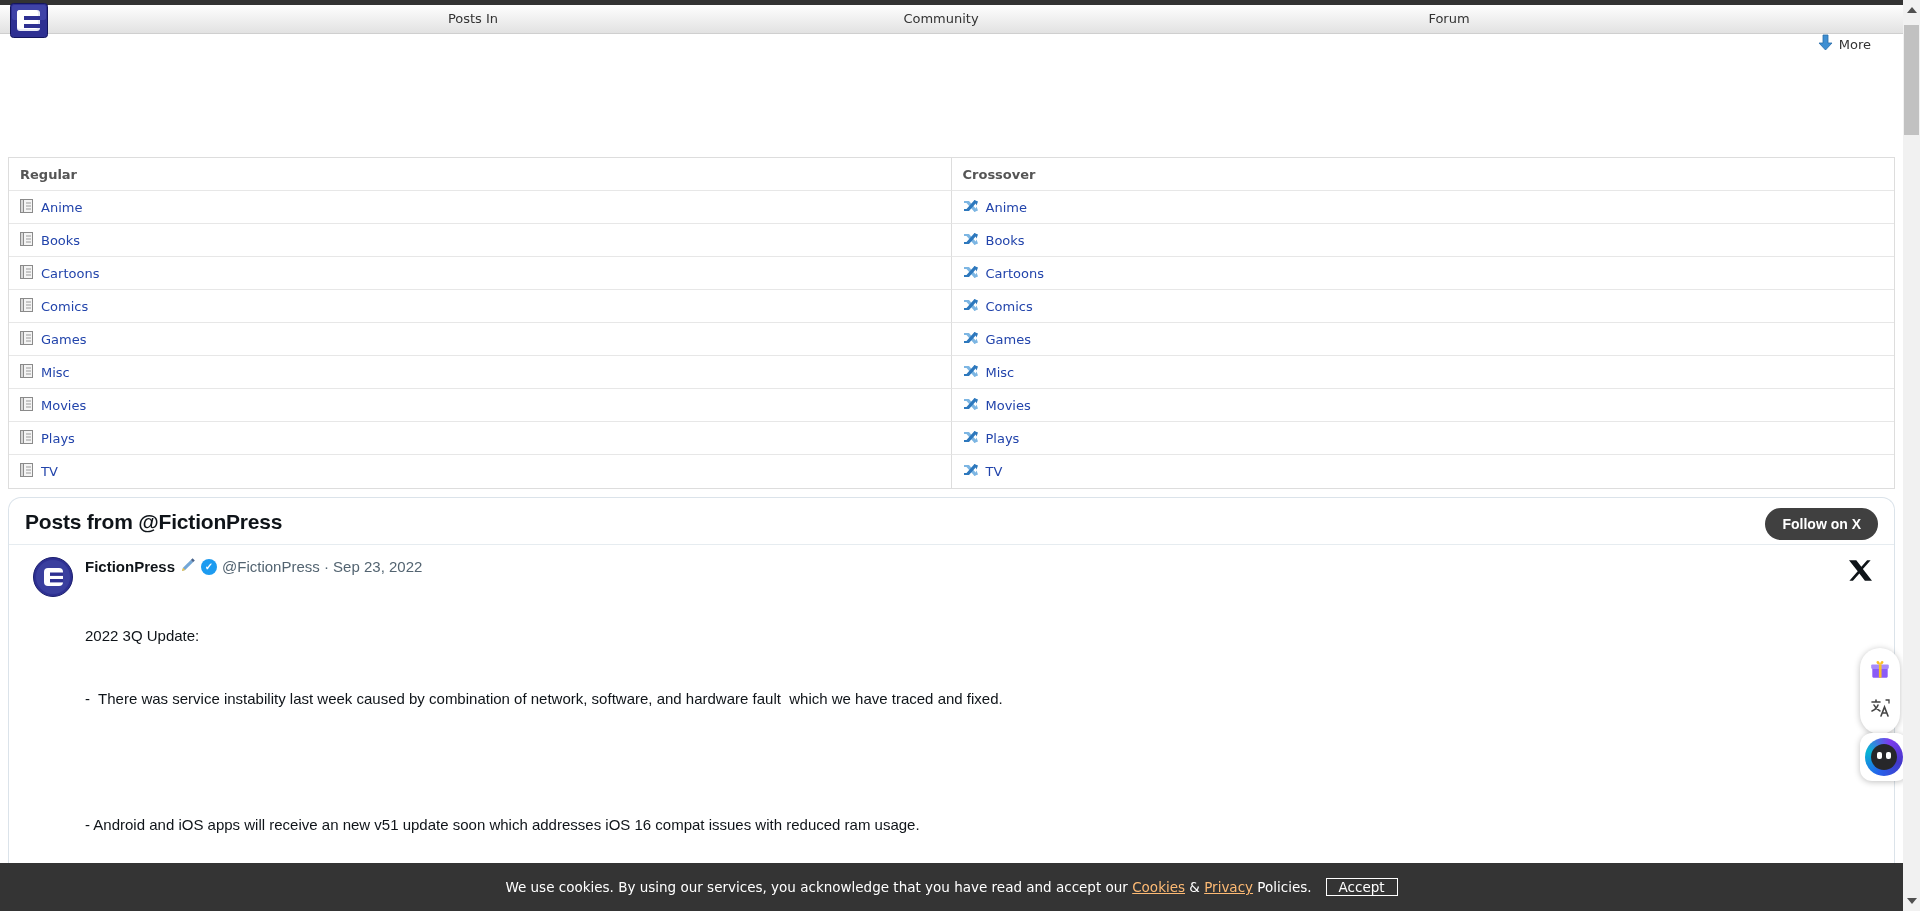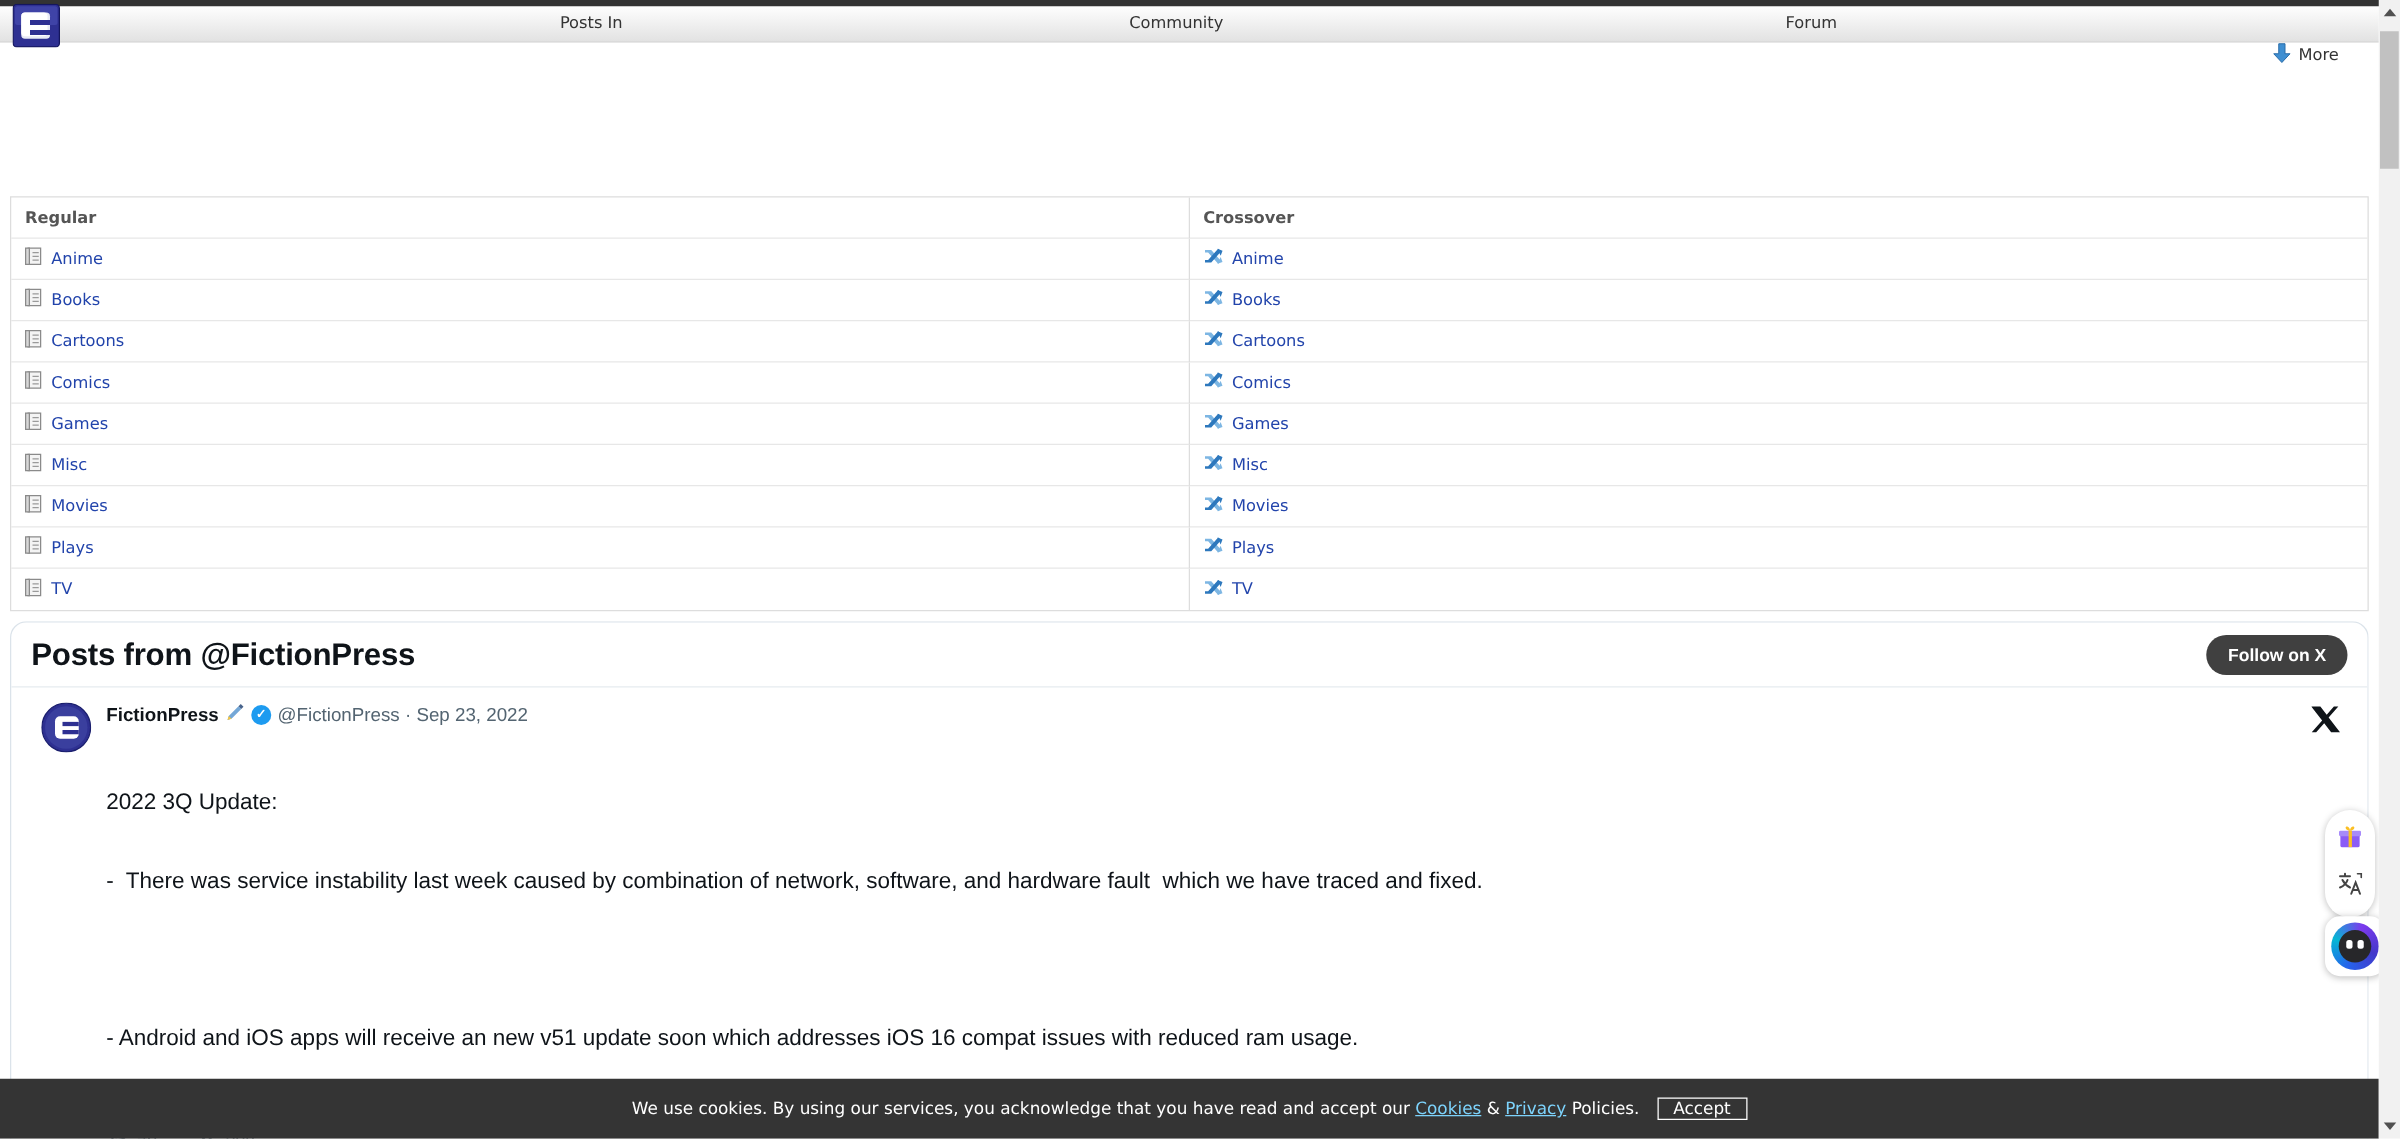--- a/index.html
+++ b/index.html
@@ -44,51 +44,51 @@
   .cat-head { color:#555; font-weight:bold; }
   .cat-link { color:#2244ab; text-decoration:none; cursor:pointer; }
 
   
   .posts {
     position:absolute; left:8px; right:25px; top:497px; height:414px;
     border:1px solid #dbe3ea; border-bottom:none; border-radius:13px 13px 0 0;
     overflow:hidden; background:#fff; color:#0f1419;
   }
   .posts-header { position:relative; padding:12px 16px 10px 16px; border-bottom:1px solid #e6ecf0; }
-  .posts-title { font-size:25px; font-weight:bold; letter-spacing:-0.2px; }
+  .posts-title { font-size:21px; font-weight:bold; letter-spacing:-0.2px; }
   .follow-btn {
     position:absolute; right:16px; top:10px;
     background:#404040; color:#fff; border:none; border-radius:9999px;
     padding:8px 17px; font-size:14px; font-weight:bold; cursor:pointer;
     font-family:"Liberation Sans", sans-serif;
   }
   .tweet { position:relative; display:flex; padding:12px 16px 12px 24px; }
   .avatar { width:40px; height:40px; flex:0 0 40px; cursor:pointer; }
   .tw-content { flex:1; margin-left:12px; padding-right:44px; }
   .tw-headline { display:flex; align-items:center; gap:5px; font-size:15px; }
   .tw-name { font-weight:bold; color:#0f1419; }
   .tw-meta { color:#536471; }
   .badge {
     width:16px; height:16px; border-radius:50%; background:#1d9bf0; color:#fff;
     font-size:10px; line-height:16px; text-align:center; display:inline-block; font-weight:bold;
   }
-  .tw-body { margin-top:7px; font-size:18px; line-height:21px; color:#0f1419; white-space:pre-wrap; }
+  .tw-body { margin-top:7px; font-size:15px; line-height:21px; color:#0f1419; white-space:pre-wrap; }
   .tw-line { min-height:21px; }
   .tw-actions { display:flex; align-items:center; gap:30px; margin-top:14px; color:#536471; font-size:14px; }
   .tw-action { display:flex; align-items:center; gap:6px; cursor:pointer; }
   .x-logo { position:absolute; right:22px; top:14px; cursor:pointer; }
 
   
   .cookiebar {
     position:absolute; left:0; bottom:0; width:1903px; height:48px; background:#343434;
     display:flex; align-items:center; justify-content:center; gap:14px;
     color:#fff; font-size:13.5px; z-index:40; font-family:"DejaVu Sans", sans-serif;
   }
   .cookiebar span { white-space:pre; }
-  .cookie-link { color:#7dd3fc; text-decoration:underline; cursor:pointer; }
+  .cookie-link { color:#fdba74; text-decoration:underline; cursor:pointer; }
   .accept-btn {
     background:transparent; border:1px solid #ffffff; color:#fff;
     padding:0 12px; font-size:13.5px; cursor:pointer; font-family:"DejaVu Sans", sans-serif;
   }
 
   
   .ext-pill {
     position:absolute; right:20px; top:648px; width:40px; height:86px; background:#fff;
     border-radius:20px; box-shadow:0 1px 6px rgba(0,0,0,0.25); z-index:30;
     display:flex; flex-direction:column; align-items:center; justify-content:space-evenly;

